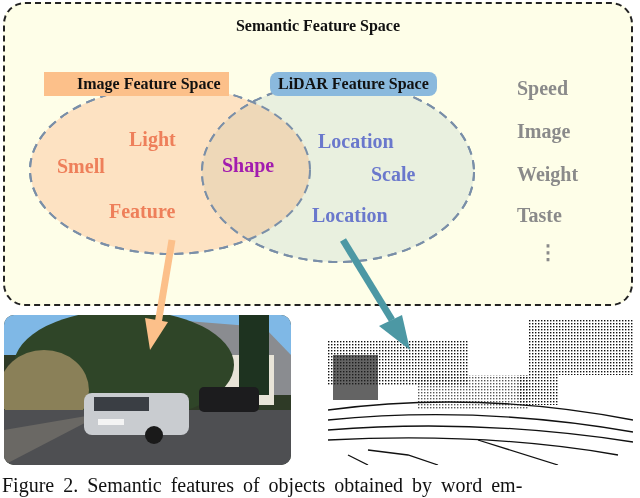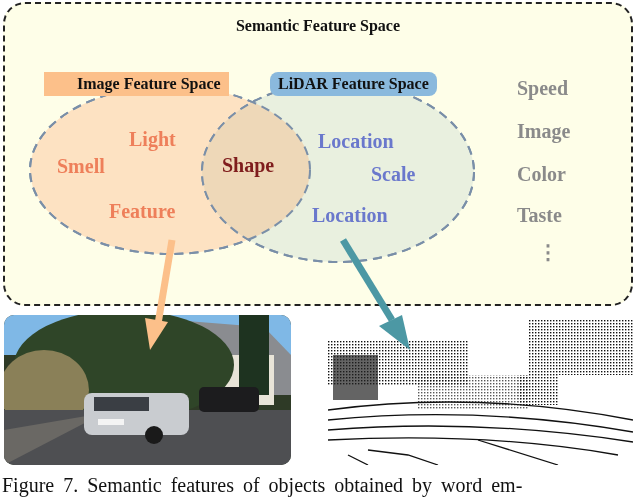--- a/index.html
+++ b/index.html
@@ -11,21 +11,21 @@
     background: #fefee8; border: 2px dashed #222; border-radius: 22px;
     box-sizing: border-box;
   }
   .title { left: 0; width: 636px; top: 17px; text-align: center;
            font-weight: bold; font-size: 16px; color: #111; }
   .tag { font-weight: bold; font-size: 16px; color: #111; padding: 3px 8px; white-space: nowrap; }
   .tag-img { left: 44px; top: 72px; background: #fcc08a; padding-left: 33px; }
   .tag-lidar { left: 270px; top: 72px; background: #8ab9dd; border-radius: 8px; }
   .word { font-weight: bold; font-size: 20px; white-space: nowrap; }
   .w-orange { color: #ee7f5a; }
-  .w-purple { color: #7f1d1d; }
+  .w-purple { color: #a21caf; }
   .w-blue { color: #6a78cc; }
   .w-gray { color: #8a8a8a; }
   .photo { left: 4px; top: 315px; width: 287px; height: 150px; border-radius: 10px; overflow: hidden; }
   .lidar { left: 328px; top: 320px; width: 305px; height: 145px; }
   .caption { left: 2px; top: 474px; font-size: 20px; color: #111; white-space: nowrap; word-spacing: 4px; }
   svg { display: block; }
 </style>
 </head>
 <body>
 
@@ -52,21 +52,21 @@
 <div class="abs word w-orange" style="left:109px;top:200px">Feature</div>
 
 <div class="abs word w-purple" style="left:222px;top:154px">Shape</div>
 
 <div class="abs word w-blue" style="left:318px;top:130px">Location</div>
 <div class="abs word w-blue" style="left:371px;top:163px">Scale</div>
 <div class="abs word w-blue" style="left:312px;top:204px">Location</div>
 
 <div class="abs word w-gray" style="left:517px;top:77px">Speed</div>
 <div class="abs word w-gray" style="left:517px;top:120px">Image</div>
-<div class="abs word w-gray" style="left:517px;top:163px">Color</div>
+<div class="abs word w-gray" style="left:517px;top:163px">Weight</div>
 <div class="abs word w-gray" style="left:517px;top:204px">Taste</div>
 <div class="abs word w-gray" style="left:538px;top:240px">⋮</div>
 
 <div class="abs photo">
   <svg width="287" height="150" viewBox="0 0 287 150">
     <rect width="287" height="150" fill="#2e3a26"></rect>
     <rect x="0" y="0" width="287" height="40" fill="#7fb8e6"></rect>
     <polygon points="170,5 260,12 287,40 287,80 175,80" fill="#8a8c90"></polygon>
     <rect x="180" y="40" width="90" height="50" fill="#e8e4d8"></rect>
     <rect x="235" y="0" width="30" height="80" fill="#1e3320"></rect>
@@ -106,13 +106,13 @@
   </svg>
 </div>
 
 <svg class="abs" style="left:0;top:0" width="640" height="380">
   <line x1="172" y1="240" x2="157" y2="330" stroke="#fcc08a" stroke-width="7"></line>
   <polygon points="145,318 168,322 150,350" fill="#fcc08a"></polygon>
   <line x1="343" y1="240" x2="392" y2="320" stroke="#4c98a4" stroke-width="7"></line>
   <polygon points="379,326 402,315 410,350" fill="#4c98a4"></polygon>
 </svg>
 
-<div class="abs caption">Figure 7.   Semantic features of objects obtained by word em-</div>
+<div class="abs caption">Figure 2.   Semantic features of objects obtained by word em-</div>
 
 </body></html>

